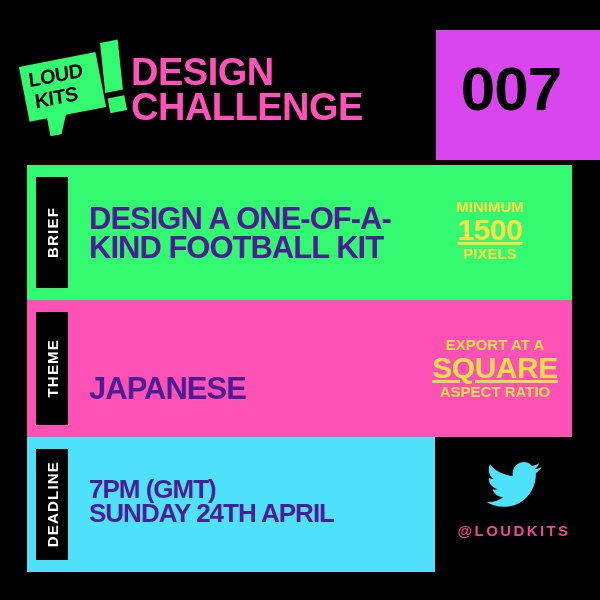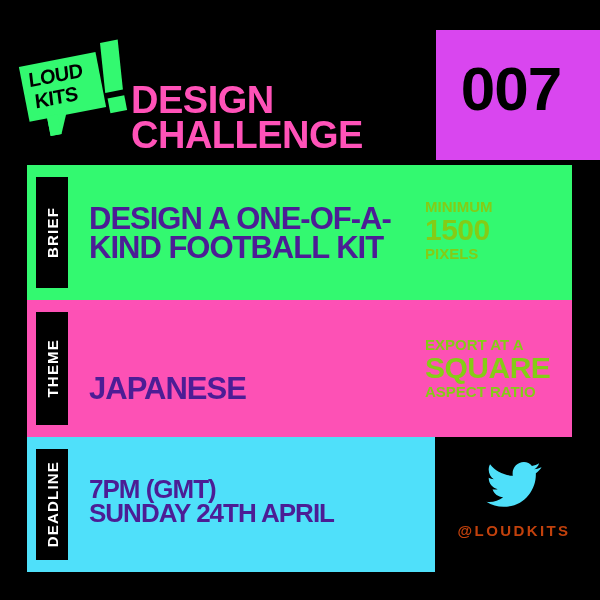--- a/index.html
+++ b/index.html
@@ -98,21 +98,20 @@
   #header-title {
     position: absolute;
     left: 131px;
     top: 55px;
     color: #FF52B8;
     font-weight: 900;
     font-size: 38px;
     line-height: 0.92;
     letter-spacing: -0.5px;
     font-family: "Liberation Sans", sans-serif;
-    margin-top: 28px;
   }
   #header-title .tline { display: block; white-space: nowrap; }
 
   
   #issue-badge {
     position: absolute;
     left: 436px;
     top: 30px;
     width: 164px;
     height: 130px;
@@ -178,45 +177,45 @@
     letter-spacing: -1px;
   }
   .band-headline .hline { display: block; white-space: nowrap; }
   #brief-headline    { top: 40px;  font-size: 31px; }
   #theme-headline    { top: 42px;  font-size: 31px; margin-top: 33px; }
   #deadline-headline { top: 40px;  font-size: 26px; }
 
   
   .band-note {
     position: absolute;
-    color: #84cc16;
-    font-family: "Liberation Sans", sans-serif;
-    font-weight: 900;
-    text-align: left;
+    color: #fde047;
+    font-family: "Liberation Sans", sans-serif;
+    font-weight: 900;
+    text-align: center;
     line-height: 1;
     letter-spacing: -0.2px;
   }
   #brief-note { left: 425px; top: 199px; width: 130px; }
   #theme-note { left: 425px; top: 337px; width: 140px; }
   .note-sm  { display: block; font-size: 15px; letter-spacing: 0px; }
-  .note-lg  { display: block; font-size: 30px; letter-spacing: -0.5px; margin: 1px 0; }
+  .note-lg  { display: block; font-size: 30px; letter-spacing: -0.5px; margin: 1px 0; text-decoration: underline; }
 
   
   #social {
     position: absolute;
     left: 444px;
     top: 462px;
     width: 140px;
     text-align: center;
   }
   #twitter-icon { display: block; margin: 0 auto; }
   #social-handle {
     display: block;
     margin-top: 14px;
-    color: #c2410c;
+    color: #ec4899;
     font-weight: 900;
     font-size: 15px;
     letter-spacing: 2.4px;
     font-family: "Liberation Sans", sans-serif;
   }
 </style>
 </head>
 <body>
 
 <div id="poster">

